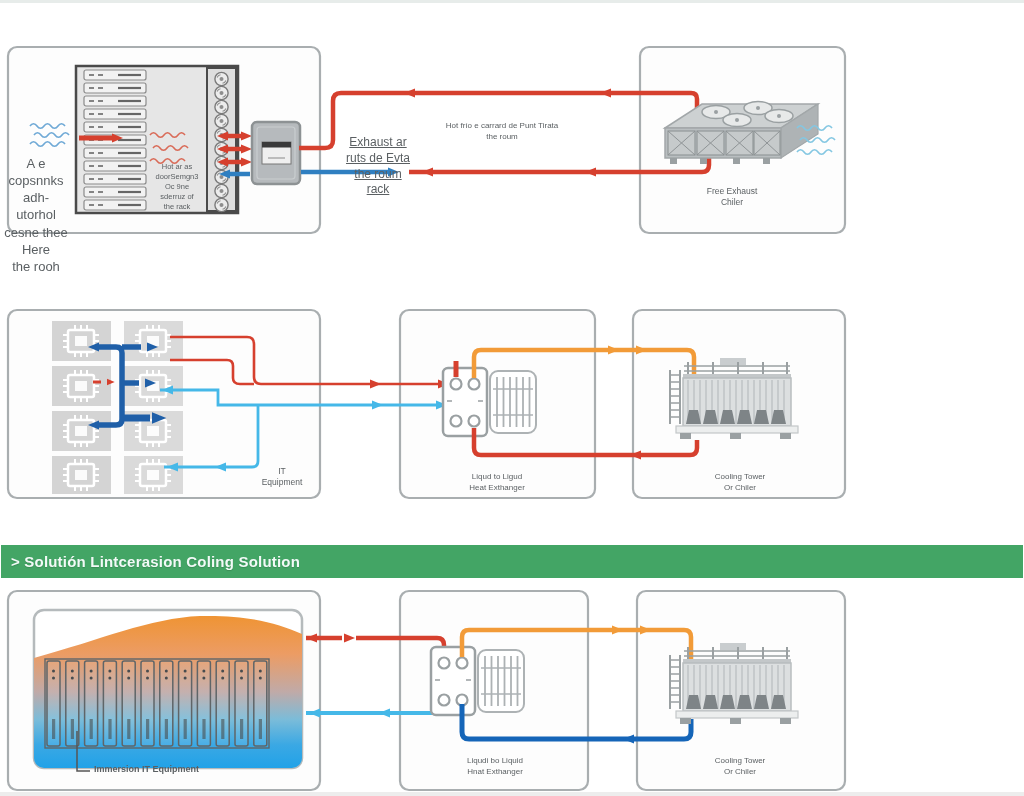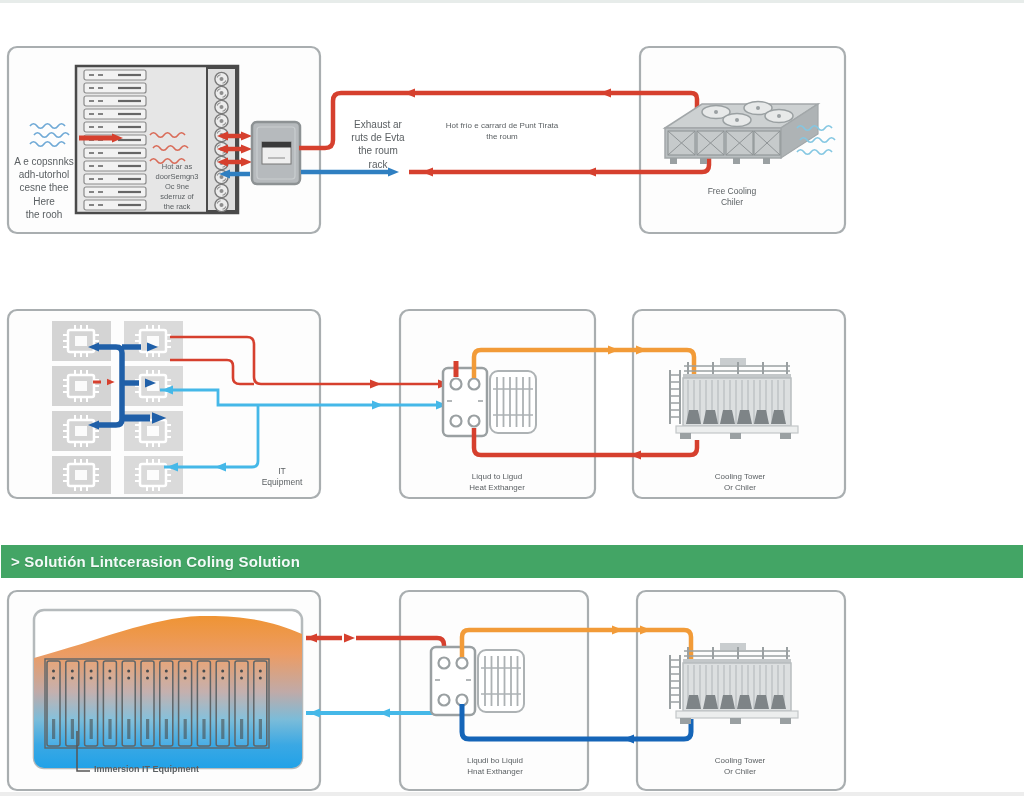--- a/index.html
+++ b/index.html
@@ -333,36 +333,36 @@
       <path d="M691 719 V732 Q691 739 684 739 H469 Q462 739 462 732 V704" stroke="#1565B8" stroke-width="5" stroke-linejoin="round"></path>
       <use href="#ah" transform="translate(634,739) rotate(180)" fill="#1565B8"></use>
     </g>
 
     <use href="#tower" x="668" y="647"></use>
   </g>
 </svg>
 
 <div class="hdr" style="top: 545px; height: 33px; font-size: 15px; background-color: rgb(67, 165, 101);">&gt; Solutión Lintcerasion Coling Solution</div>
 
-<div class="lbl c" style="left:12px;top:155px;width:64px;font-size:10px;">A e copsnnks
+<div class="lbl c" style="left:4px;top:155px;width:64px;font-size:13px;">A e copsnnks
 adh-utorhol
 cesne thee Here
 the rooh</div>
 <div class="lbl c" style="left:148px;top:162px;width:58px;font-size:7.5px;">Hot ar as
 doorSemgn3
 Oc 9ne
 sderruz of
 the rack</div>
-<div class="lbl c" style="left:333px;top:118px;width:90px;font-size:10px;">Exhaust ar
+<div class="lbl c" style="left:333px;top:135px;width:90px;font-size:12px;text-decoration:underline;">Exhaust ar
 ruts de Evta
 the roum
 rack</div>
 <div class="lbl c" style="left:422px;top:121px;width:160px;font-size:8px;">Hot frío e carrard de Punt Tirata
 the roum</div>
-<div class="lbl c" style="left:672px;top:186px;width:120px;font-size:8.5px;">Free Cooling
+<div class="lbl c" style="left:672px;top:186px;width:120px;font-size:8.5px;">Free Exhaust
 Chiler</div>
 
 <div class="lbl c" style="left:250px;top:466px;width:64px;font-size:8.5px;">IT
 Equipment</div>
 <div class="lbl c" style="left:437px;top:472px;width:120px;font-size:8px;text-align:center;">Liqud to Ligud
 Heat Exthanger</div>
 <div class="lbl c" style="left:680px;top:472px;width:120px;font-size:8px;">Cooling Tower
 Or Chiler</div>
 
 <div class="lbl" style="left:94px;top:764px;width:170px;font-size:9px;font-weight:bold;">Immersion IT Equipment</div>

